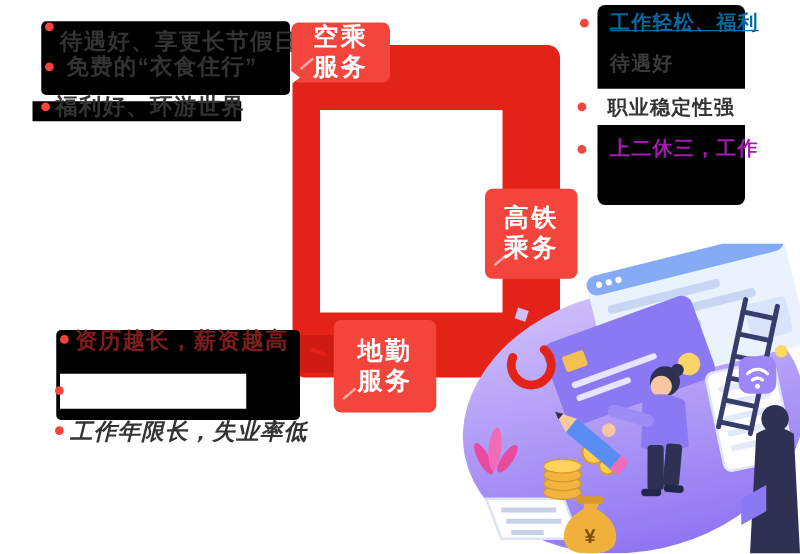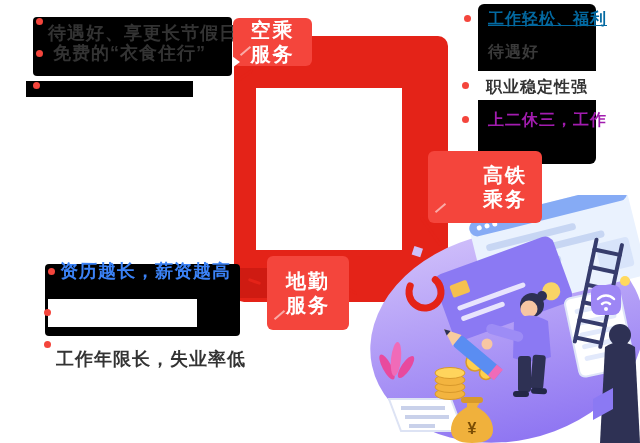--- a/index.html
+++ b/index.html
@@ -54,46 +54,47 @@
   <div class="abs tick t3"></div>
   <div class="abs tick t4"></div>
 
   <div class="abs blk blk-a"></div>
   <div class="abs blk blk-b"></div>
   <div class="abs dot" style="left:36px;top:18px;"></div>
   <div class="abs dot" style="left:36px;top:50px;"></div>
   <div class="abs dot" style="left:33px;top:82px;"></div>
   <div class="abs li li-18" style="left:48px;top:22px;">待遇好、享更长节假日</div>
   <div class="abs li li-18" style="left:36px;top:42px;margin-left:17px;">免费的“衣食住行”</div>
+  <div class="abs li li-18" style="left:44px;top:74px;">福利好、环游世界</div>
 
   <div class="abs blk blk-r"></div>
   <div class="abs whiteband wb-r"></div>
   <div class="abs dot" style="left:464px;top:15px;"></div>
   <div class="abs dot" style="left:462px;top:82px;"></div>
   <div class="abs dot" style="left:462px;top:116px;"></div>
   <div class="abs li li-16" style="left:488px;top:9px;color:#0369a1;text-decoration:underline;">工作轻松、福利</div>
   <div class="abs li li-16" style="left:488px;top:42px;color:#3a3a3a;">待遇好</div>
   <div class="abs li li-16" style="left:486px;top:77px;">职业稳定性强</div>
   <div class="abs li li-16" style="left:488px;top:110px;color:#a21caf;">上二休三，工作</div>
 
   <div class="abs blk blk-g"></div>
   <div class="abs whiteband wb-g"></div>
   <div class="abs dot" style="left:48px;top:268px;"></div>
   <div class="abs dot" style="left:44px;top:309px;"></div>
   <div class="abs dot" style="left:44px;top:341px;"></div>
-  <div class="abs li li-18" style="left:60px;top:261px;color:#3b82f6;font-family:Liberation Mono, monospace;">资历越长，薪资越高</div>
-  <div class="abs li li-18" style="left:56px;top:348px;">工作年限长，失业率低</div>
+  <div class="abs li li-18" style="left:60px;top:261px;color:#7f1d1d;">资历越长，薪资越高</div>
+  <div class="abs li li-18" style="left:56px;top:334px;font-style:italic;">工作年限长，失业率低</div>
 
   <div class="abs badge" style="left:233px;top:18px;width:79px;height:48px;">
     <span class="notch"></span>
     <span>空乘</span>
     <span>服务</span>
     <span class="crease"></span>
   </div>
-  <div class="abs badge" style="left:428px;top:151px;width:74px;height:72px;padding-left:40px;">
+  <div class="abs badge" style="left:388px;top:151px;width:74px;height:72px;">
     <span>高铁</span>
     <span>乘务</span>
     <span class="crease"></span>
   </div>
   <div class="abs badge" style="left:267px;top:256px;width:82px;height:74px;">
     <span>地勤</span>
     <span>服务</span>
     <span class="crease"></span>
   </div>
 

